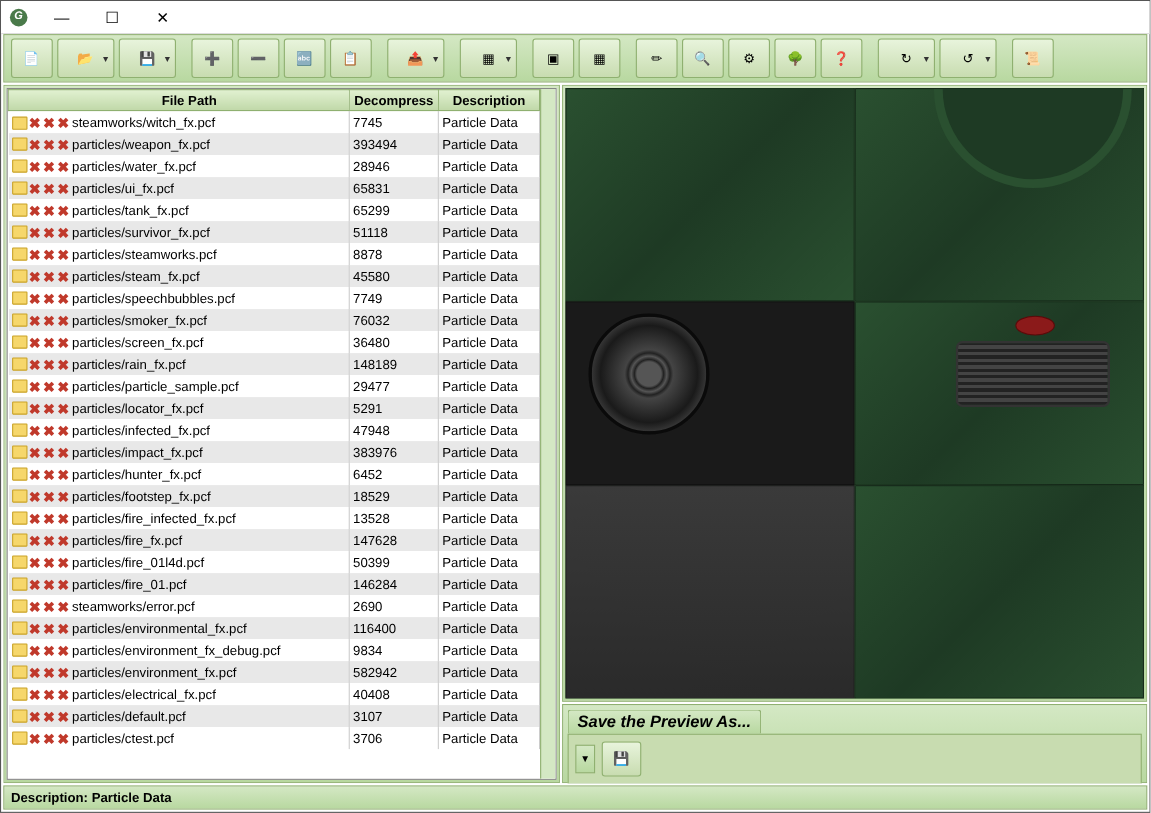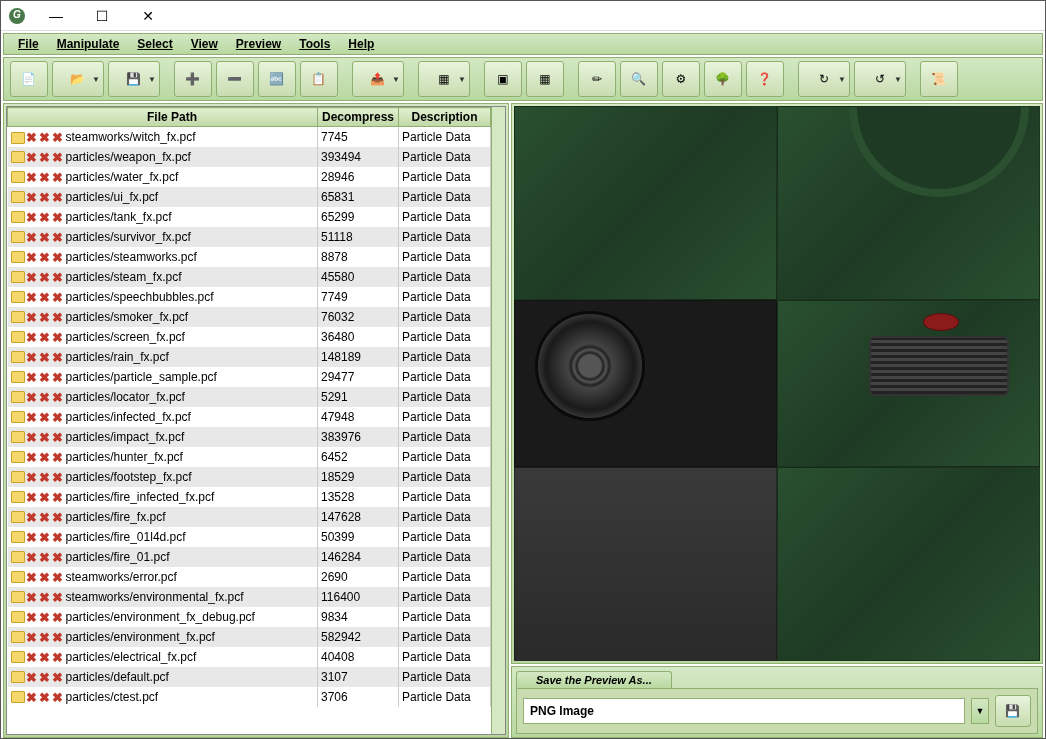--- a/index.html
+++ b/index.html
@@ -42,21 +42,21 @@
 tr:nth-child(odd) td { background: #fff; }
 .row-icons { display: inline-flex; gap: 1px; vertical-align: middle; margin-right: 2px; }
 .folder-ic { width: 14px; height: 12px; background: #f6d76b; border: 1px solid #c9a227; border-radius: 1px; display: inline-block; }
 .red-x { width: 12px; height: 12px; display: inline-flex; align-items: center; justify-content: center; color: #c0392b; font-weight: bold; font-size: 13px; }
 
 .right-panel { flex: 1; display: flex; flex-direction: column; gap: 2px; }
 .preview-box { flex: 1; border: 1px solid #8fb070; background: linear-gradient(#d4e8c4, #b8d8a0); padding: 2px; }
 .preview-inner { width: 100%; height: 100%; background: #2d4a2d; position: relative; overflow: hidden; }
 
 .save-panel { height: 72px; border: 1px solid #8fb070; background: linear-gradient(#d4e8c4, #b8d8a0); padding: 4px; display: flex; flex-direction: column; }
-.save-tab { display: inline-block; background: linear-gradient(#d4e8c4, #b8d8a0); border: 1px solid #8fb070; border-bottom: none; padding: 2px 19px; font-size: 11px; font-weight: bold; font-style: italic; border-radius: 3px 3px 0 0; width: fit-content; }
+.save-tab { display: inline-block; background: linear-gradient(#d4e8c4, #b8d8a0); border: 1px solid #8fb070; border-bottom: none; padding: 2px 8px; font-size: 15px; font-weight: bold; font-style: italic; border-radius: 3px 3px 0 0; width: fit-content; }
 .save-row { flex: 1; display: flex; align-items: center; gap: 6px; background: #c8dcb0; border: 1px solid #8fb070; padding: 6px; }
 .save-select { flex: 1; background: #fff; border: 1px solid #8fb070; height: 26px; display: flex; align-items: center; padding: 0 6px; font-size: 12px; font-weight: bold; }
 .save-drop { width: 18px; height: 26px; background: linear-gradient(#d4e8c4, #b8d8a0); border: 1px solid #8fb070; display: flex; align-items: center; justify-content: center; font-size: 9px; }
 .save-btn { width: 36px; height: 32px; background: linear-gradient(#e8f4dc, #c8dcb0); border: 1px solid #8fb070; border-radius: 3px; display: flex; align-items: center; justify-content: center; cursor: pointer; }
 
 .statusbar { height: 22px; background: linear-gradient(#d4e8c4, #b8d8a0); border: 1px solid #8fb070; margin: 2px; display: flex; align-items: center; padding: 0 6px; font-size: 12px; font-weight: bold; }
 
 
 .tex-grid { display: grid; grid-template-columns: 1fr 1fr; grid-template-rows: 35% 30% 35%; width: 100%; height: 100%; gap: 0; }
 .tex { background: linear-gradient(135deg, #2a5030 0%, #1e3a24 50%, #2a5030 100%); border: 1px solid rgba(0,0,0,0.3); position: relative; }
@@ -74,29 +74,20 @@
 
   <div class="titlebar">
     <div class="titlebar-icon"></div>
     <div class="titlebar-controls">
       <button class="titlebar-btn">—</button>
       <button class="titlebar-btn">☐</button>
       <button class="titlebar-btn">✕</button>
     </div>
   </div>
 
-  <div class="menubar" id="menubar">
-      <div class="menubar-item">File</div>
-      <div class="menubar-item">Manipulate</div>
-      <div class="menubar-item">Select</div>
-      <div class="menubar-item">View</div>
-      <div class="menubar-item">Preview</div>
-      <div class="menubar-item">Tools</div>
-      <div class="menubar-item">Help</div>
-    </div>
 
   <div class="toolbar" id="toolbar">
       <div class="tool-btn">
         <span class="tool-icon">📄</span>
       </div>
       <div class="tool-btn with-drop">
         <span class="tool-icon">📂</span>
         <span class="drop-arrow">▼</span>
       </div>
       <div class="tool-btn with-drop">
@@ -407,21 +398,21 @@
                     </span><span>steamworks/error.pcf</span></td>
                   <td>2690</td>
                   <td>Particle Data</td>
                 </tr>
                 <tr>
                   <td><span class="row-icons">
                       <span class="folder-ic"></span>
                       <span class="red-x">✖</span>
                       <span class="red-x">✖</span>
                       <span class="red-x">✖</span>
-                    </span><span>steamworks/environmental_fx.pcf</span></td>
+                    </span><span>particles/environmental_fx.pcf</span></td>
                   <td>116400</td>
                   <td>Particle Data</td>
                 </tr>
                 <tr>
                   <td><span class="row-icons">
                       <span class="folder-ic"></span>
                       <span class="red-x">✖</span>
                       <span class="red-x">✖</span>
                       <span class="red-x">✖</span>
                     </span><span>particles/environment_fx_debug.pcf</span></td>
@@ -492,25 +483,27 @@
               </div>
             <div class="tex metal"></div>
             <div class="tex"></div>
           </div>
         </div>
       </div>
 
       <div class="save-panel">
         <div class="save-tab">Save the Preview As...</div>
         <div class="save-row">
-          <div class="save-select">PNG Image</div>
           <div class="save-drop">▼</div>
           <div class="save-btn">
             <span>💾</span>
           </div>
         </div>
       </div>
     </div>
 
   </div>
 
+  <div class="statusbar">
+    <span>Description: Particle Data</span>
+  </div>
 
 </div>
 
 </body></html>

